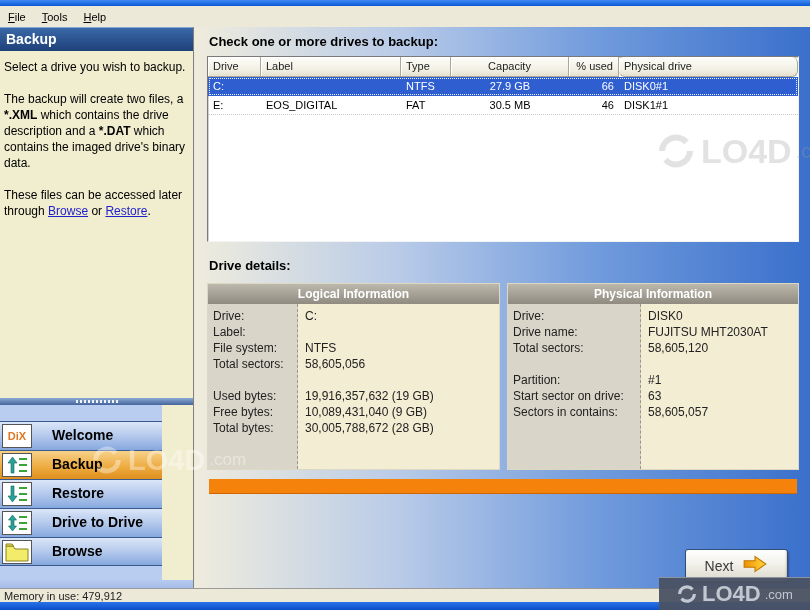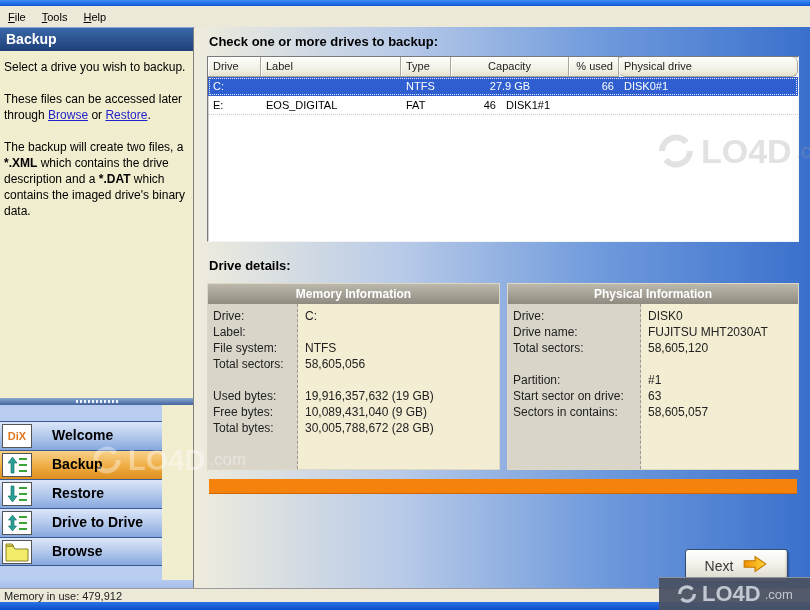--- a/index.html
+++ b/index.html
@@ -113,22 +113,22 @@
   <div class="menubar">
     <div class="menu-item"><span class="mn">F</span><span>ile</span></div>
     <div class="menu-item"><span class="mn">T</span><span>ools</span></div>
     <div class="menu-item"><span class="mn">H</span><span>elp</span></div>
   </div>
 
   <div class="sidebar">
     <div class="sb-header">Backup</div>
     <div class="sb-body">
       <p>Select a drive you wish to backup.</p>
+      <p><span>The backup will create two files, a </span><span class="sb-bold">*.XML</span><span> which contains the drive description and a </span><span class="sb-bold">*.DAT</span><span> which contains the imaged drive's binary data.</span></p>
       <p><span>These files can be accessed later through </span><span class="sb-link">Browse</span><span> or </span><span class="sb-link">Restore</span><span>.</span></p>
-      <p><span>The backup will create two files, a </span><span class="sb-bold">*.XML</span><span> which contains the drive description and a </span><span class="sb-bold">*.DAT</span><span> which contains the imaged drive's binary data.</span></p>
     </div>
 
     <div class="sb-handle">
       <div class="sb-dots"></div>
     </div>
 
     <div class="sb-nav">
       <div class="nav-btn">
         <span class="nav-icon-box">
             <span class="dix-text">DiX</span>
@@ -204,29 +204,30 @@
         <div class="lv-cell c-label"></div>
         <div class="lv-cell c-type">NTFS</div>
         <div class="lv-cell c-cap">27.9 GB</div>
         <div class="lv-cell c-used">66</div>
         <div class="lv-cell c-phys">DISK0#1</div>
       </div>
       <div class="lv-row">
         <div class="lv-cell c-drive">E:</div>
         <div class="lv-cell c-label">EOS_DIGITAL</div>
         <div class="lv-cell c-type">FAT</div>
+        <div class="lv-cell c-cap">30.5 MB</div>
         <div class="lv-cell c-used">46</div>
         <div class="lv-cell c-phys">DISK1#1</div>
       </div>
     </div>
 
     <div class="details-heading">Drive details:</div>
 
     <div class="panel logical">
-      <div class="panel-h">Memory Information</div>
+      <div class="panel-h">Logical Information</div>
       <div class="panel-b">
         <div class="pcol-l">
           <div class="prow">Drive:</div>
           <div class="prow">Label:</div>
           <div class="prow">File system:</div>
           <div class="prow">Total sectors:</div>
           <div class="prow"></div>
           <div class="prow">Used bytes:</div>
           <div class="prow">Free bytes:</div>
           <div class="prow">Total bytes:</div>

